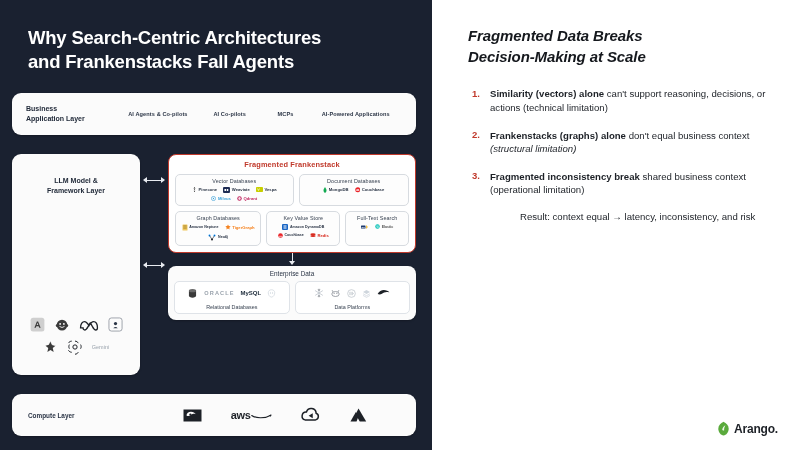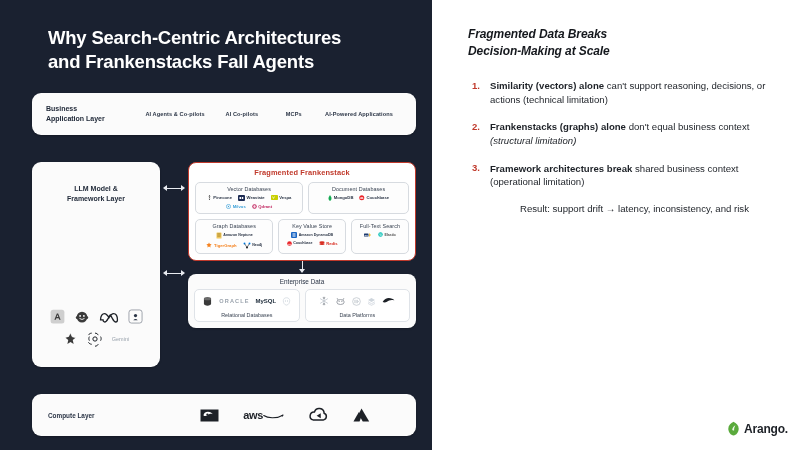--- a/index.html
+++ b/index.html
@@ -10,35 +10,35 @@
     overflow: hidden;
   }
   .slide { position: relative; width: 800px; height: 450px; display: flex; }
 
   
   .left-panel {
     width: 432px; height: 450px;
     background: #1a2130;
     position: relative;
     flex: 0 0 432px;
-    padding: 22px 16px 14px 32px;
+    padding: 22px 16px 14px 12px;
     display: flex; flex-direction: column;
   }
   .deck-title {
     color: #ffffff;
     font-size: 18.5px;
     font-weight: bold;
     line-height: 1.32;
     letter-spacing: -0.2px;
     padding: 4px 0 0 16px;
     margin-bottom: 18px;
   }
   .deck-title .l2 { display: block; }
 
-  .diagram { flex: 1; display: flex; flex-direction: column; gap: 16px; position: relative; }
+  .diagram { flex: 1; display: flex; flex-direction: column; gap: 8px; position: relative; }
 
   
   .bal {
     background: #fbfbfb;
     border-radius: 9px;
     height: 42px;
     display: flex; align-items: center;
     padding: 0 14px;
     box-shadow: 0 1px 2px rgba(0,0,0,.25);
   }
@@ -146,40 +146,40 @@
   .compute-label { font-size: 6.4px; color: #2b3546; font-weight: bold; width: 140px; }
   .compute-logos { flex: 1; display: flex; align-items: center; justify-content: space-around; padding-right: 18px; }
 
   
   .right-panel {
     flex: 1; height: 450px; background: #ffffff;
     padding: 26px 22px 10px 22px; position: relative;
     display: flex; flex-direction: column;
   }
   .r-title {
-    font-size: 12px; font-style: italic; font-weight: bold;
+    font-size: 15px; font-style: italic; font-weight: bold;
     color: #15181d; line-height: 1.38; letter-spacing: -.1px;
     padding-left: 14px; margin-bottom: 20px;
   }
   .r-title .l2 { display: block; }
   .points { padding-left: 18px; }
   .point { display: flex; gap: 7px; margin-bottom: 14px; }
   .point-num { color: #c0392b; font-size: 9.5px; font-weight: bold; padding-top: .5px; min-width: 11px; }
   .point-txt { font-size: 9.6px; color: #1d2127; line-height: 1.42; }
   .point-txt b { font-weight: bold; }
   .point-txt i { }
   .result { font-size: 9.6px; color: #1d2127; padding-left: 48px; margin-top: 6px; }
   .result b { font-weight: normal; }
   .closing {
     font-size: 12.6px; color: #1d2127; line-height: 1.5;
     padding-left: 26px; margin-top: auto; margin-bottom: 36px;
   }
   .closing .l2 { display: block; }
   .brand {
-    position: absolute; right: 12px; bottom: 14px;
+    position: absolute; right: 22px; bottom: 14px;
     display: flex; align-items: center; gap: 4px;
   }
   .brand-t { font-size: 12px; font-weight: bold; color: #1d2127; letter-spacing: -.2px; }
 </style>
 </head>
 <body>
 
 <div class="slide">
 
   <div class="left-panel">
@@ -545,24 +545,24 @@
         <div class="point-txt"><b>Similarity (vectors) alone</b><span> can't support reasoning, decisions, or actions (technical limitation)</span></div>
       </div>
 
       <div class="point">
         <div class="point-num">2.</div>
         <div class="point-txt"><b>Frankenstacks (graphs) alone</b><span> don't equal business context </span><i>(structural limitation)</i></div>
       </div>
 
       <div class="point">
         <div class="point-num">3.</div>
-        <div class="point-txt"><b>Framework architectures break</b><span> shared business context (operational limitation)</span></div>
+        <div class="point-txt"><b>Fragmented inconsistency break</b><span> shared business context (operational limitation)</span></div>
       </div>
 
-      <div class="result"><b>Result</b><span>: support drift → latency, inconsistency, and risk</span></div>
+      <div class="result"><b>Result</b><span>: context equal → latency, inconsistency, and risk</span></div>
     </div>
 
 
     <div class="brand">
       <svg width="13" height="15" viewBox="0 0 16 18">
         <path d="M8 .8c3.4 1.6 6.4 4.4 6.4 8.4 0 4.4-3 7.8-6.4 8.4C4.6 17 1.6 13.6 1.6 9.2 1.6 5.2 4.6 2.4 8 .8z" fill="#5aaa3c"></path>
         <path d="M6.4 10.4c.4-2.4 2-4.4 4-5.4-1.2 2-1.8 4.2-1.6 6.4-.9.2-1.7-.2-2.4-1z" fill="#ffffff" opacity=".9"></path>
       </svg>
       <span class="brand-t">Arango.</span>
     </div>

